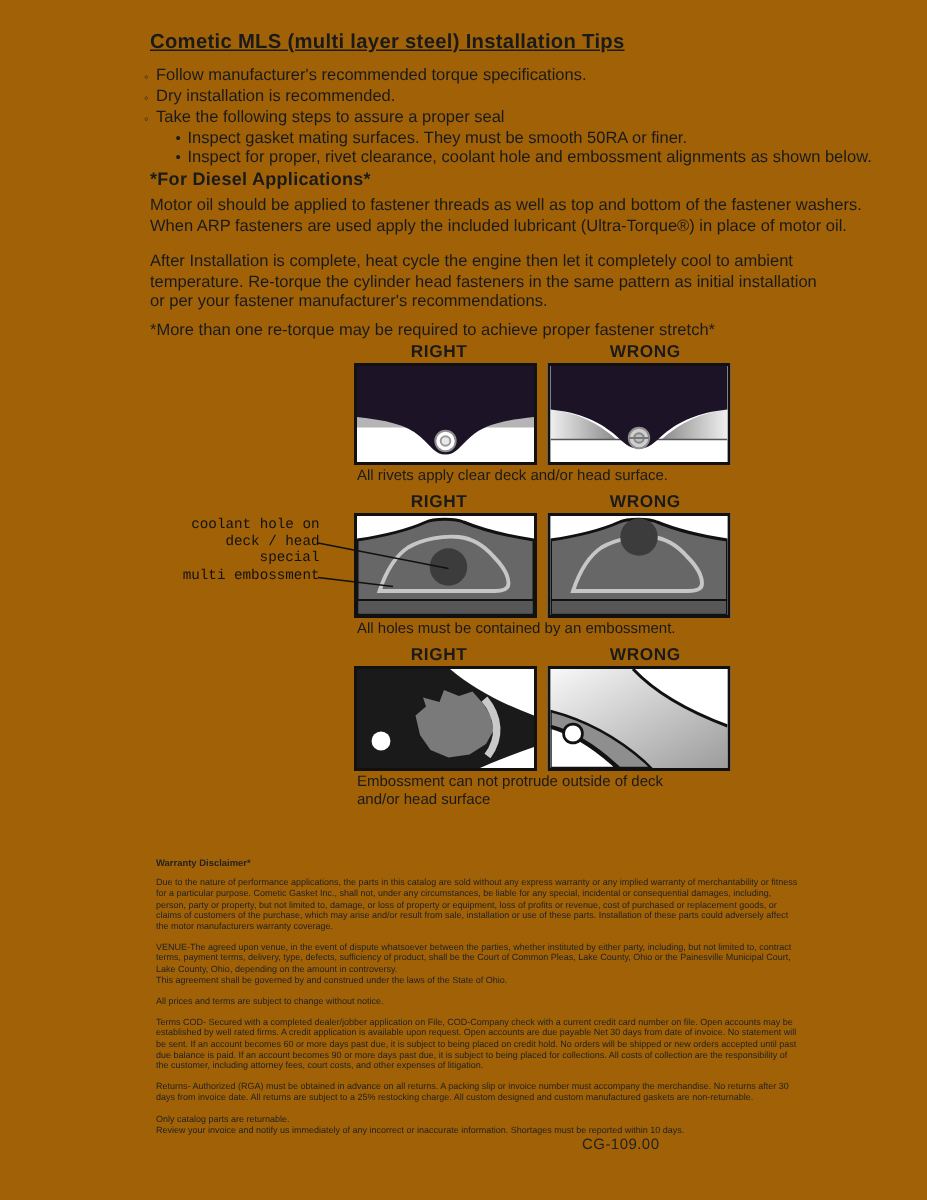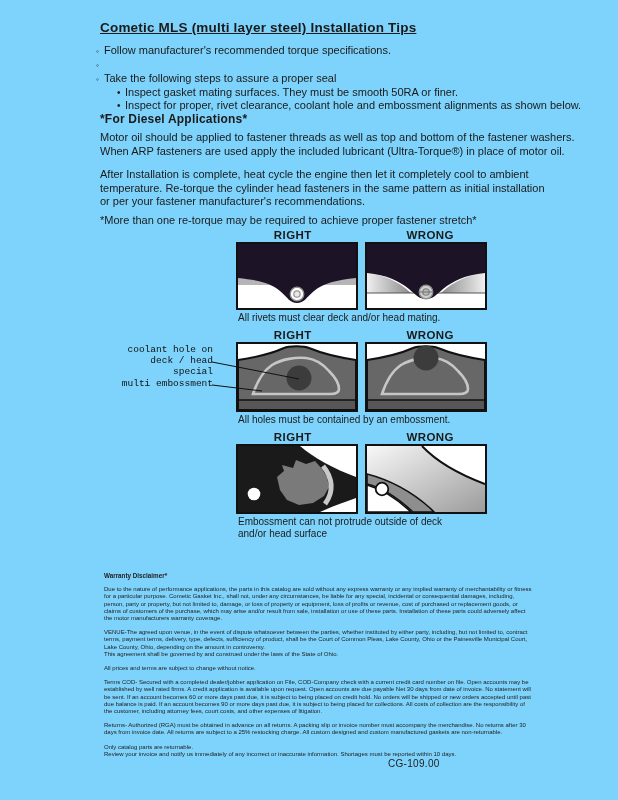--- a/index.html
+++ b/index.html
@@ -1,17 +1,17 @@
 <!DOCTYPE html>
 <html><head>
 <meta charset="utf-8">
 <style>
   html,body { margin:0; padding:0; background:#ffffff; }
   .page {
-    position:relative; width:618px; height:800px; background:#7dd3fc;
+    position:relative; width:618px; height:800px; background:#a16207;
     font-family:"Liberation Sans", sans-serif; color:#1a1a1a; overflow:hidden;
   }
   .title {
     position:absolute; left:100px; top:20px;
     font-size:13.5px; font-weight:bold; text-decoration:underline; letter-spacing:.2px;
   }
   .bullets { position:absolute; left:96px; top:44px; font-size:11px; line-height:13px; }
   .b-row { display:flex; align-items:flex-start; }
   .b-row .marker { width:8px; font-size:8.5px; padding-top:1px; }
   .b-sub { margin-left:21px; }
@@ -49,20 +49,21 @@
 
   <div class="title">Cometic MLS (multi layer steel) Installation Tips</div>
 
   <div class="bullets">
     <div class="b-row">
       <span class="marker">◦</span>
       <span>Follow manufacturer's recommended torque specifications.</span>
     </div>
     <div class="b-row">
       <span class="marker">◦</span>
+      <span>Dry installation is recommended.</span>
     </div>
     <div class="b-row">
       <span class="marker">◦</span>
       <span>Take the following steps to assure a proper seal</span>
     </div>
     <div class="b-row b-sub">
       <span class="marker">•</span>
       <span>Inspect gasket mating surfaces.  They must be smooth 50RA or finer.</span>
     </div>
     <div class="b-row b-sub">
@@ -114,21 +115,21 @@
         <path d="M0,29 C17,31 31,37 44,49 L0,49 Z" fill="url(#gwl)"></path>
         <path d="M118,29 C101,31 87,37 74,49 L118,49 Z" fill="url(#gwr)"></path>
         <line x1="0" y1="49" x2="118" y2="49" stroke="#555555" stroke-width="1"></line>
         <path d="M0,0 H118 V29 C98,31 86,37 76,45 C69,51 66,55 59,55 C52,55 49,51 42,45 C32,37 20,31 0,29 Z" fill="#1c1326"></path>
         <circle cx="59" cy="48" r="6.8" fill="#cfcfcf" stroke="#8f8f8f" stroke-width="1.3"></circle>
         <circle cx="59" cy="48" r="3.2" fill="#bdbdbd" stroke="#868686" stroke-width="1.3"></circle>
         <line x1="52.5" y1="48" x2="65.5" y2="48" stroke="#777777" stroke-width="1.2"></line>
       </svg>
     </div>
   </div>
-  <div class="caption c1">All rivets must clear deck and/or head mating.</div>
+  <div class="caption c1">All rivets apply clear deck and/or head surface.</div>
 
   <div class="dgm-headers h2">
     <div>RIGHT</div>
     <div>WRONG</div>
   </div>
   <div class="dgm-panels p2">
     <div class="panel r2">
       <svg viewBox="0 0 118 66" preserveAspectRatio="none">
         <rect width="118" height="66" fill="#ffffff"></rect>
         <path d="M0,16 C20,13 35,9 46,4 C51,1.5 66,1.5 71,4 C83,9 98,13 118,16 L118,66 L0,66 Z" fill="#676767" stroke="#111111" stroke-width="2"></path>

